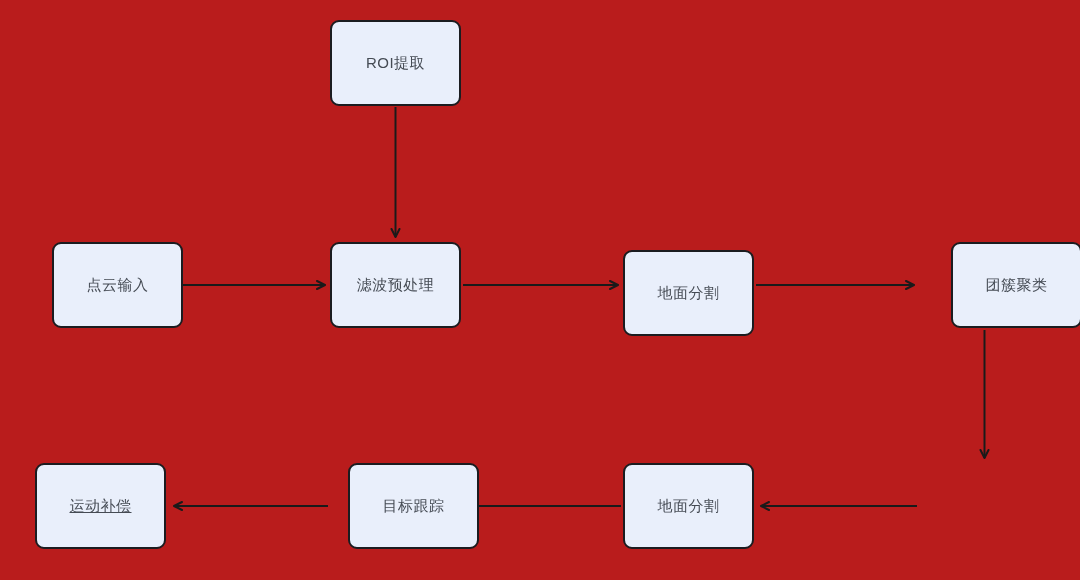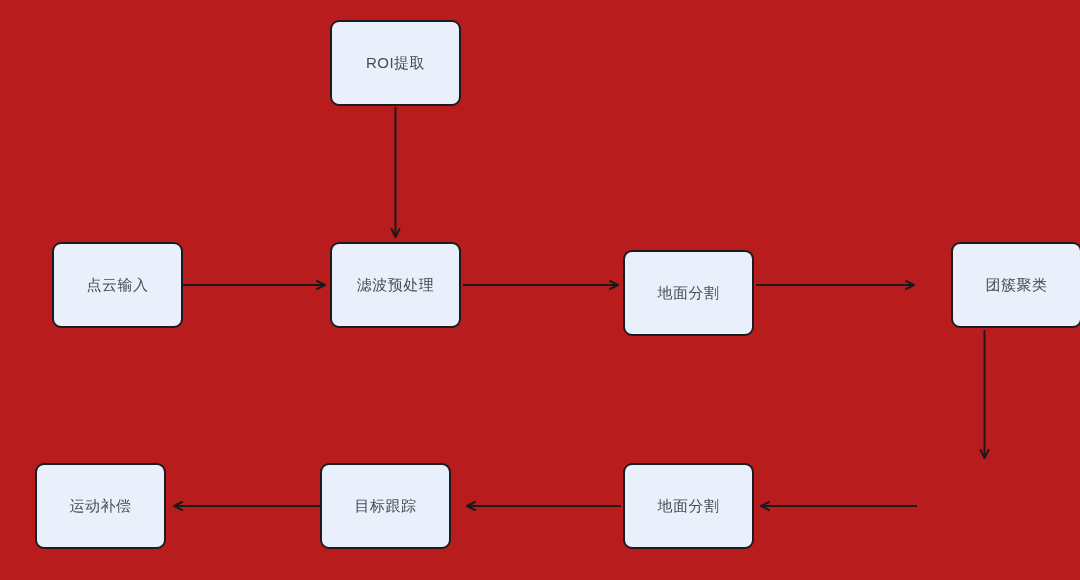--- a/index.html
+++ b/index.html
@@ -38,22 +38,22 @@
     color: #454b54;
     letter-spacing: 0.5px;
     white-space: nowrap;
   }
   
   .pos-roi     { left: 330px; top: 20px;  }
   .pos-input   { left: 52px;  top: 242px; }
   .pos-filter  { left: 330px; top: 242px; }
   .pos-ground  { left: 623px; top: 250px; }
   .pos-cluster { left: 919px; top: 242px; margin-left: 32px; }
-  .pos-motion  { left: 35px;  top: 463px; }
-  .pos-track   { left: 320px; top: 463px; }
+  .pos-motion  { left: 35px;  top: 463px; text-decoration: underline; }
+  .pos-track   { left: 348px; top: 463px; }
   .pos-object  { left: 623px; top: 463px; }
   .pos-bbox    { left: 919px; top: 463px; }
 </style>
 </head>
 <body>
 
 <div class="canvas">
 
   <svg class="arrow-layer" viewBox="0 0 1080 580" xmlns="http://www.w3.org/2000/svg">
     <defs>

